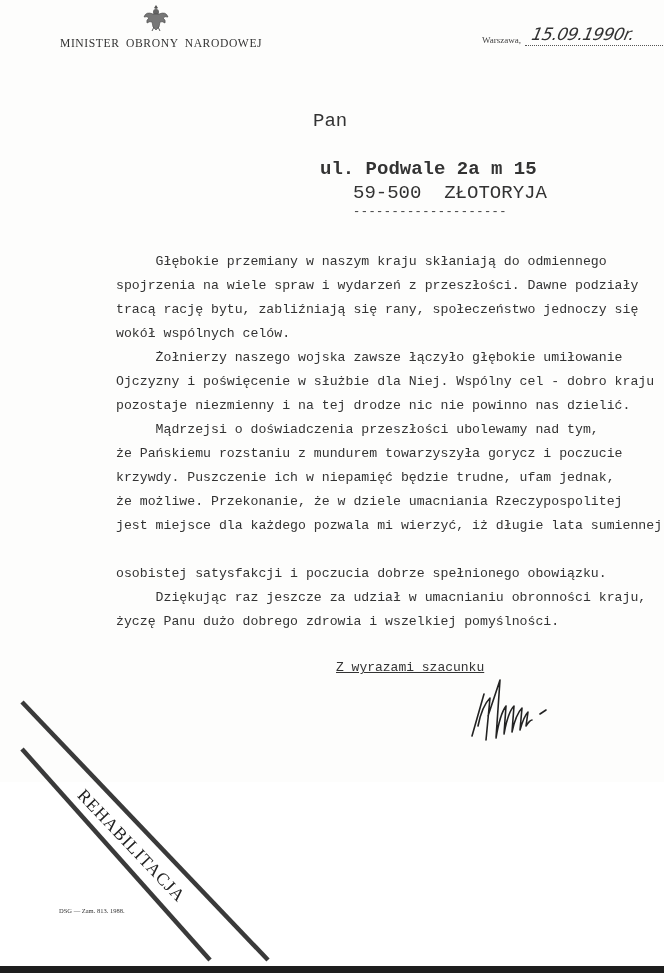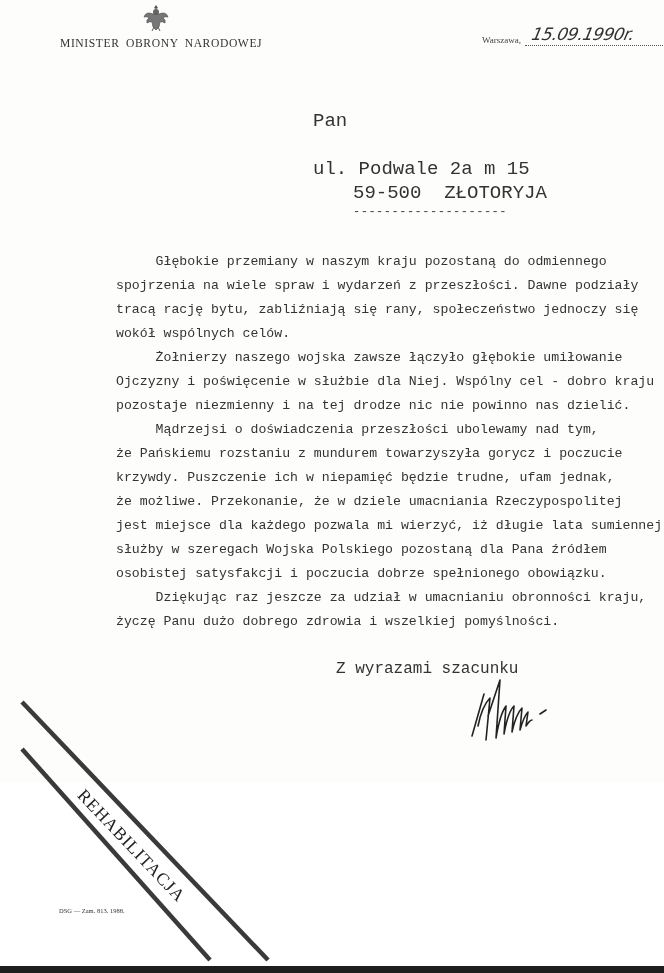--- a/index.html
+++ b/index.html
@@ -20,21 +20,21 @@
     .place { position: absolute; left: 0; top: 7px; font-family: "Liberation Serif", serif; font-size: 9px; color: #444; }
     .date-line { position: absolute; left: 43px; top: 17px; width: 162px; border-bottom: 1px dotted #555; }
     .date-hand { position: absolute; left: 50px; top: -4px; font-family: "DejaVu Sans", sans-serif; font-style: italic;
       font-size: 17px; color: #333; letter-spacing: -0.5px; transform: skewX(-12deg); }
 
     .addr { position: absolute; font-size: 19px; color: #333; white-space: pre; }
     .dash-line { position: absolute; left: 353px; top: 205px; font-size: 12px; color: #444; letter-spacing: 0.5px; }
 
     .body-line { position: absolute; left: 116px; font-size: 13.2px; color: #333; white-space: pre; }
 
-    .closing { position: absolute; left: 336px; top: 660px; font-size: 16px; color: #333; }
+    .closing { position: absolute; left: 336px; top: 660px; font-size: 13px; color: #333; text-decoration: underline; }
     .signature { position: absolute; left: 466px; top: 676px; width: 110px; height: 66px; }
 
     .stamp { position: absolute; left: 0; top: 0; width: 664px; height: 973px; pointer-events: none; }
     .stamp-text { position: absolute; left: 88px; top: 785px; font-family: "Liberation Serif", "DejaVu Serif", serif;
       font-size: 17.5px; letter-spacing: 1px; color: #222; transform-origin: 0 0; transform: rotate(46.5deg); white-space: nowrap; }
 
     .footer-code { position: absolute; left: 59px; top: 907px; font-family: "Liberation Serif", serif; font-size: 6.5px; color: #333; }
   </style>
 </head>
 <body>
@@ -49,37 +49,36 @@
   </svg>
   <div class="ministry">MINISTER OBRONY NARODOWEJ</div>
 
   <div class="place-date">
     <span class="place">Warszawa,</span>
     <div class="date-line"></div>
     <span class="date-hand">15.09.1990r.</span>
   </div>
 
   <div class="addr" style="left:313px; top:110px;">Pan</div>
-  <div class="addr" style="left:313px; top:158px;">ul. Podwale 2a m 15</div>
+  <div class="addr" style="left:320px; top:158px;font-weight:bold;">ul. Podwale 2a m 15</div>
   <div class="addr" style="left:353px; top:182px;">59-500  ZŁOTORYJA</div>
   <div class="dash-line">--------------------</div>
 
-  <div class="body-line" style="top:254px; left:116px;">     Głębokie przemiany w naszym kraju pozostaną do odmiennego</div>
+  <div class="body-line" style="top:254px; left:116px;">     Głębokie przemiany w naszym kraju skłaniają do odmiennego</div>
   <div class="body-line" style="top:278px;">spojrzenia na wiele spraw i wydarzeń z przeszłości. Dawne podziały</div>
   <div class="body-line" style="top:302px;">tracą rację bytu, zabliźniają się rany, społeczeństwo jednoczy się</div>
   <div class="body-line" style="top:326px;">wokół wspólnych celów.</div>
   <div class="body-line" style="top:350px;">     Żołnierzy naszego wojska zawsze łączyło głębokie umiłowanie</div>
   <div class="body-line" style="top:374px;">Ojczyzny i poświęcenie w służbie dla Niej. Wspólny cel - dobro kraju</div>
   <div class="body-line" style="top:398px;">pozostaje niezmienny i na tej drodze nic nie powinno nas dzielić.</div>
   <div class="body-line" style="top:422px;">     Mądrzejsi o doświadczenia przeszłości ubolewamy nad tym,</div>
   <div class="body-line" style="top:446px;">że Pańskiemu rozstaniu z mundurem towarzyszyła gorycz i poczucie</div>
   <div class="body-line" style="top:494px;">że możliwe. Przekonanie, że w dziele umacniania Rzeczypospolitej</div>
   <div class="body-line" style="top:470px;">krzywdy. Puszczenie ich w niepamięć będzie trudne, ufam jednak,</div>
   <div class="body-line" style="top:518px;">jest miejsce dla każdego pozwala mi wierzyć, iż długie lata sumiennej</div>
-  <div class="body-line" style="top:542px;">służby w szeregach Wojska Polskiego pozostaną dla Pana źródłem</div>
   <div class="body-line" style="top:566px;">osobistej satysfakcji i poczucia dobrze spełnionego obowiązku.</div>
   <div class="body-line" style="top:590px;">     Dziękując raz jeszcze za udział w umacnianiu obronności kraju,</div>
   <div class="body-line" style="top:614px;">życzę Panu dużo dobrego zdrowia i wszelkiej pomyślności.</div>
 
   <div class="closing">Z wyrazami szacunku</div>
 
   <svg class="signature" viewBox="0 0 110 66">
     <path d="M6 60 L18 18 M12 50 Q16 30 24 22 L20 64 M22 40 L34 4 L30 62 Q34 38 40 30 L38 58 Q42 36 48 30 L46 56 Q50 38 56 32 L54 54 Q58 40 62 36 L60 50 Q64 44 66 44 M74 38 L80 34" fill="none" stroke="#222" stroke-width="1.6" stroke-linecap="round" stroke-linejoin="round"></path>
   </svg>
 

